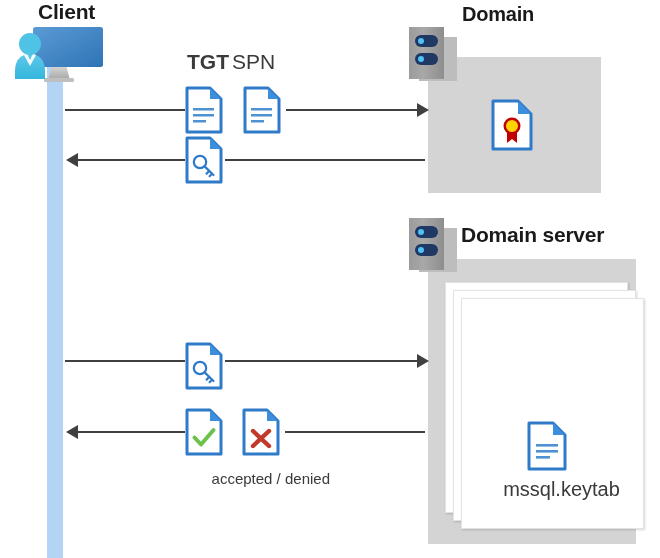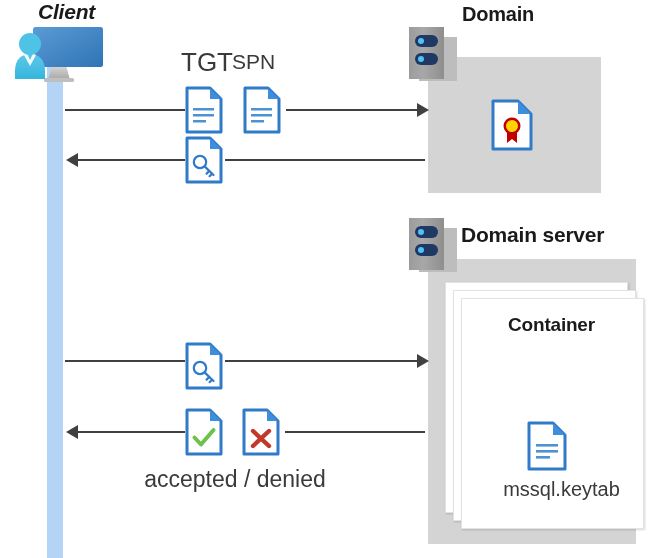--- a/index.html
+++ b/index.html
@@ -114,21 +114,21 @@
 
       <rect x="25" y="3" width="70" height="40" rx="2.5" fill="url(#monGrad)"></rect>
 
       <path d="M7 47 C7 35 14 30 22 30 C30 30 37 35 37 47 L37 55 L7 55 Z" fill="url(#personGrad)"></path>
 
       <path d="M16 31 L22 42 L28 31 L25 29.5 L22 36 L19 29.5 Z" fill="#ffffff" opacity="0.92"></path>
 
       <circle cx="22" cy="20" r="11" fill="#4ec3e6"></circle>
     </svg>
   </div>
-  <div class="abs title-bold" style="left:38px; top:0px; font-size:21px; line-height:24px;font-style:italic;">Client</div>
+  <div class="abs title-bold" style="left:38px; top:0px; font-size:21px; line-height:24px;">Client</div>
 
   <div class="abs host-panel" style="left:428px; top:57px; width:173px; height:136px;"></div>
 
   <div class="abs rack-shadow" style="left:419px; top:37px; width:38px; height:44px;"></div>
   <div class="abs rack" style="left:409px; top:27px; width:35px; height:52px;">
     <div class="rack-bay" style="left:6px; top:8px; width:23px; height:12px;"></div>
     <div class="rack-led" style="left:9px; top:11px; width:6px; height:6px;"></div>
     <div class="rack-bay" style="left:6px; top:26px; width:23px; height:12px;"></div>
     <div class="rack-led" style="left:9px; top:29px; width:6px; height:6px;"></div>
   </div>
@@ -156,40 +156,39 @@
     <div class="rack-bay" style="left:6px; top:26px; width:23px; height:12px;"></div>
     <div class="rack-led" style="left:9px; top:29px; width:6px; height:6px;"></div>
   </div>
 
   <div class="abs title-bold" style="left:461px; top:222px; font-size:21px; line-height:26px;">Domain server</div>
 
   <div class="abs card" style="left:445px; top:282px; width:181px; height:229px;"></div>
   <div class="abs card" style="left:453px; top:290px; width:181px; height:229px;"></div>
   <div class="abs card" style="left:461px; top:298px; width:181px; height:229px;"></div>
 
-  <div class="abs title-bold" style="left:461px; top:313px; width:181px; text-align:center; font-size:19px; line-height:24px;">Container</div>
 
 
   <div class="abs" style="left:527px; top:421px; width:40px; height:50px;">
     <svg width="40" height="50" viewBox="0 0 40 50">
       <path d="M2 2 L26 2 L38 14 L38 48 L2 48 Z" fill="#ffffff" stroke="#2f7ac9" stroke-width="3" stroke-linejoin="round"></path>
       <path d="M26 2 L38 14 L26 14 Z" fill="#3e8ede"></path>
       <rect x="9" y="23" width="22" height="2.6" fill="#4f92d4"></rect>
       <rect x="9" y="29" width="22" height="2.6" fill="#4f92d4"></rect>
       <rect x="9" y="35" width="14" height="2.6" fill="#4f92d4"></rect>
     </svg>
   </div>
 
   <div class="abs label-plain" style="left:461px; top:477px; width:201px; text-align:center; font-size:20px; line-height:24px;">mssql.keytab</div>
 
   <div class="abs conn-line" style="left:65px; top:109px; width:120px;"></div>
   <div class="abs conn-line" style="left:286px; top:109px; width:135px;"></div>
   <div class="abs arrow-right" style="left:417px; top:103px;"></div>
 
-  <div class="abs label-plain" style="left:181px; top:50px; font-size:26px; line-height:24px;">TGT</div>
+  <div class="abs label-plain" style="left:187px; top:50px; font-size:21px; line-height:24px;font-weight:bold;">TGT</div>
   <div class="abs" style="left:185px; top:86px; width:38px; height:48px;">
     <svg width="38" height="48" viewBox="0 0 38 48">
       <path d="M2 2 L25 2 L36 13 L36 46 L2 46 Z" fill="#ffffff" stroke="#2f7ac9" stroke-width="3" stroke-linejoin="round"></path>
       <path d="M25 2 L36 13 L25 13 Z" fill="#3e8ede"></path>
       <rect x="8" y="22" width="21" height="2.5" fill="#4f92d4"></rect>
       <rect x="8" y="28" width="21" height="2.5" fill="#4f92d4"></rect>
       <rect x="8" y="34" width="13" height="2.5" fill="#4f92d4"></rect>
     </svg>
   </div>
 
@@ -251,15 +250,15 @@
   </div>
 
   <div class="abs" style="left:242px; top:408px; width:38px; height:48px;">
     <svg width="38" height="48" viewBox="0 0 38 48">
       <path d="M2 2 L25 2 L36 13 L36 46 L2 46 Z" fill="#ffffff" stroke="#2f7ac9" stroke-width="3" stroke-linejoin="round"></path>
       <path d="M25 2 L36 13 L25 13 Z" fill="#3e8ede"></path>
       <path d="M11 23 L27 38 M27 23 L11 38" fill="none" stroke="#c0392b" stroke-width="4.4" stroke-linecap="round"></path>
     </svg>
   </div>
 
-  <div class="abs label-plain" style="left:140px; top:467px; width:190px; text-align:center; font-size:23px; line-height:24px;">accepted / denied</div>
+  <div class="abs label-plain" style="left:140px; top:467px; width:190px; text-align:right; font-size:15px; line-height:24px;">accepted / denied</div>
 
 </div>
 
 </body></html>

